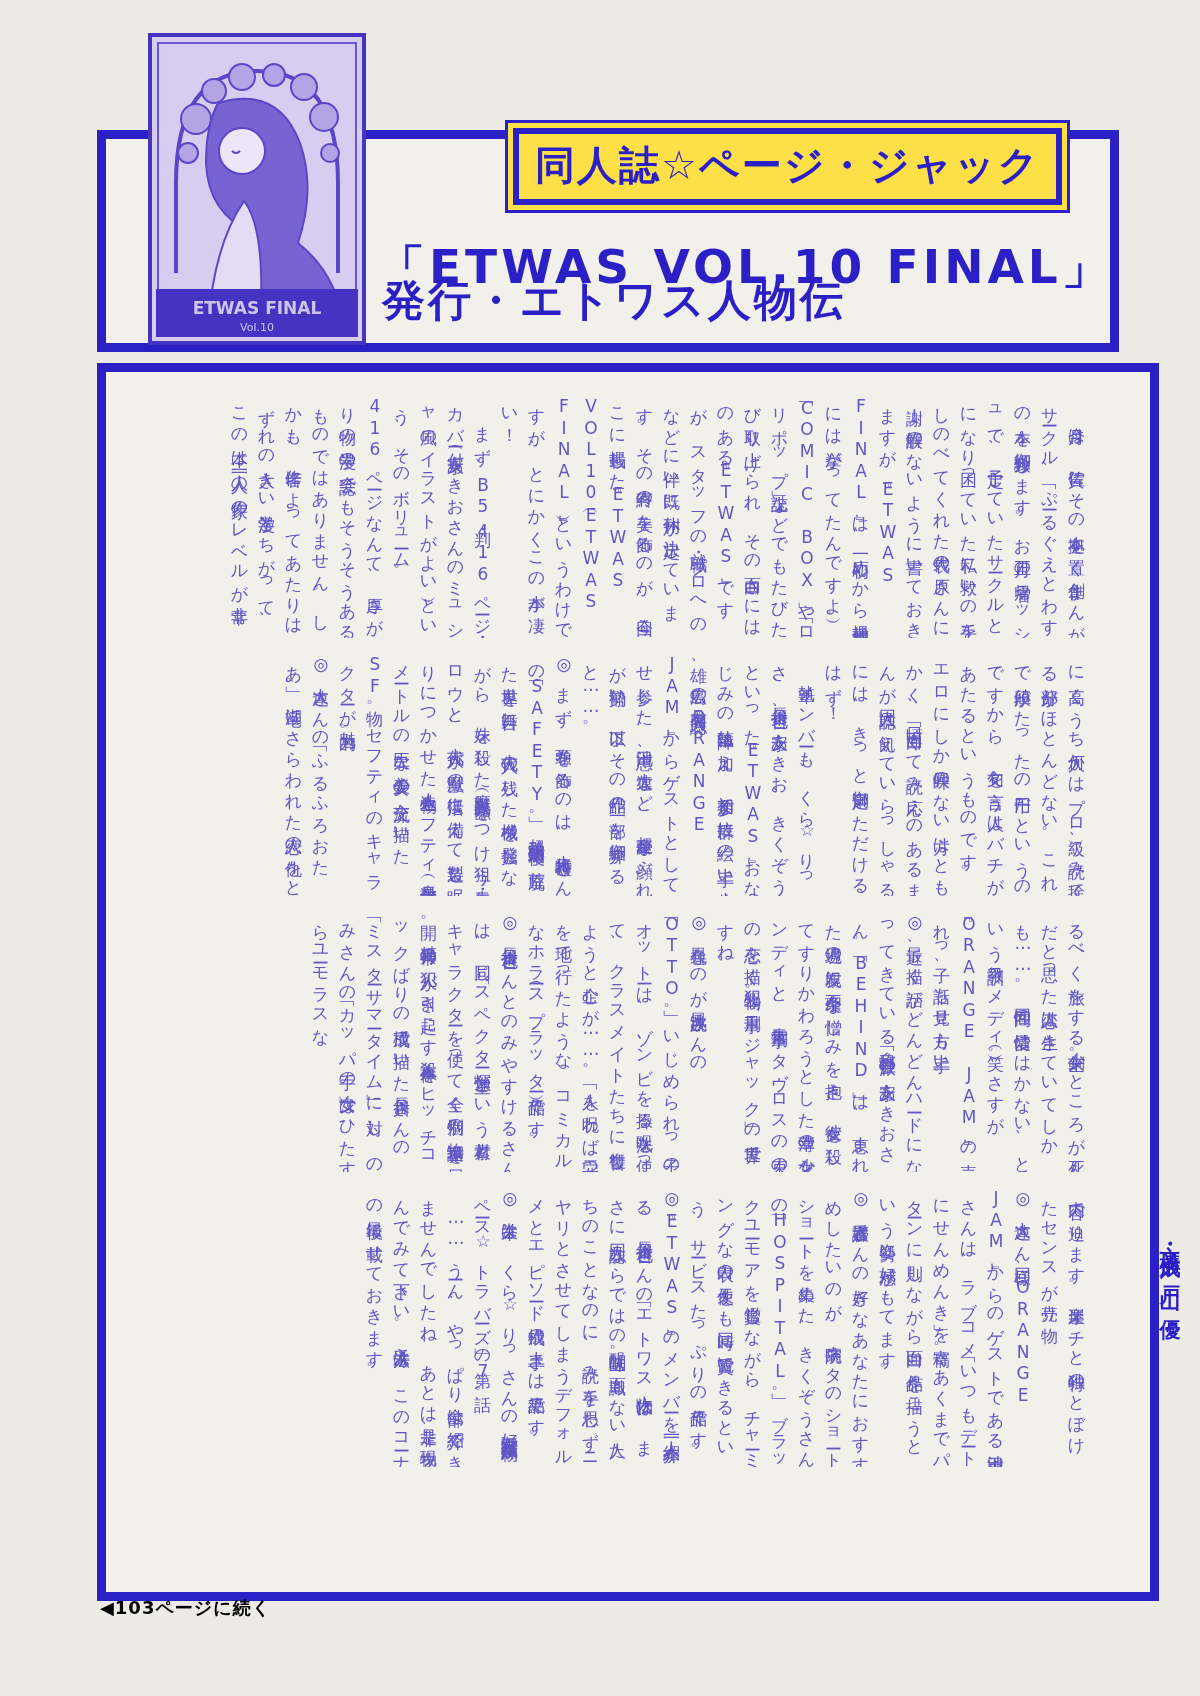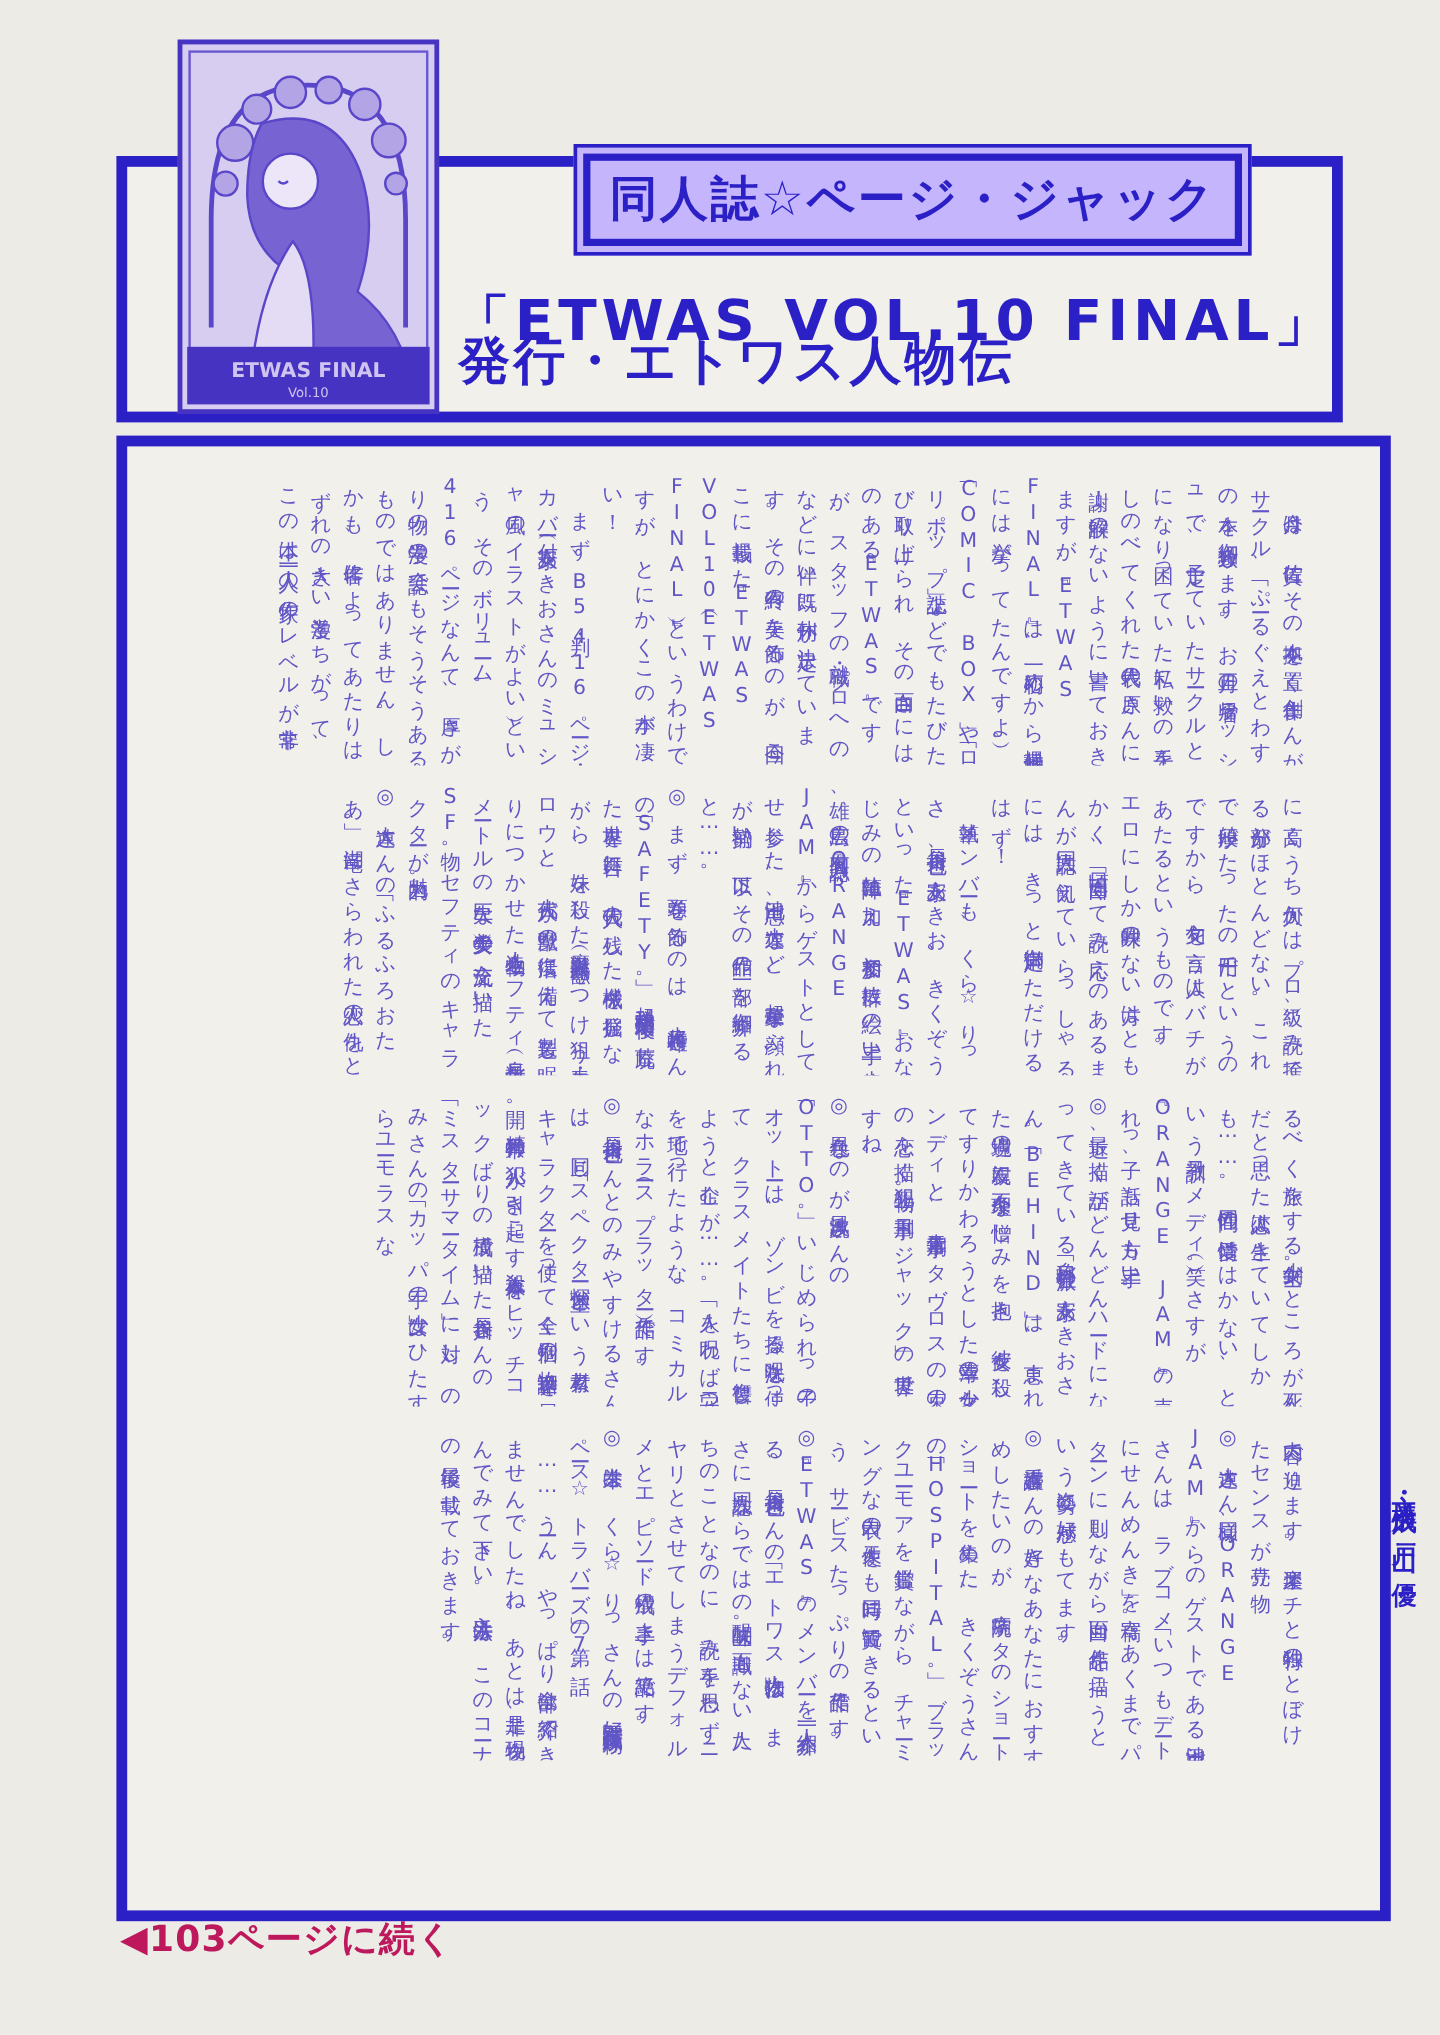--- a/index.html
+++ b/index.html
@@ -16,22 +16,22 @@
     width:1004px;height:204px;
     border:9px solid #2b1fc6;
     background:#f2f0ea;
   }
   .cover{
     position:absolute;left:148px;top:33px;
     width:178px;height:312px;
     z-index:3;
   }
   .banner{
-    position:absolute;left:478px;top:120px;z-index:2;
-    border:3px solid #2b1fc6;background:#c4b5fd;padding:5px;
+    position:absolute;left:505px;top:120px;z-index:2;
+    border:3px solid #2b1fc6;background:#fde047;padding:5px;
   }
   .banner-inner{
     border:6px solid #2b1fc6;
     padding:4px 16px 6px 16px;
     font-size:40px;font-weight:900;color:#2b1fc6;
     letter-spacing:2px;white-space:nowrap;
   }
   .big-title{
     position:absolute;left:378px;top:200px;z-index:2;
     font-size:47px;font-weight:900;color:#2b1fc6;
@@ -66,21 +66,21 @@
   .band-4{height:279px;}
   
   .credit{
     position:absolute;right:16px;top:1228px;
     writing-mode:vertical-rl;text-orientation:upright;
     font-size:21px;font-weight:700;color:#2b1fc6;
     letter-spacing:4px;
   }
   .continue-note{
     position:absolute;left:100px;top:1596px;
-    font-size:30px;font-weight:600;color:#be185d;
+    font-size:18px;font-weight:600;color:#000000;
     letter-spacing:1px;
     text-align:center;
   }
 </style>
 </head>
 <body>
 
 <div class="page">
 
   <div class="header-box"></div>

